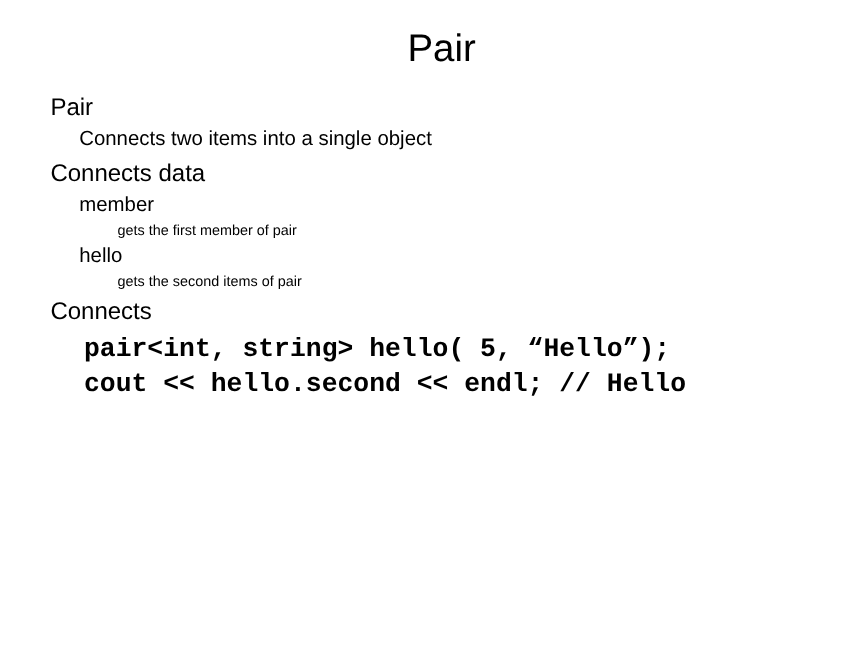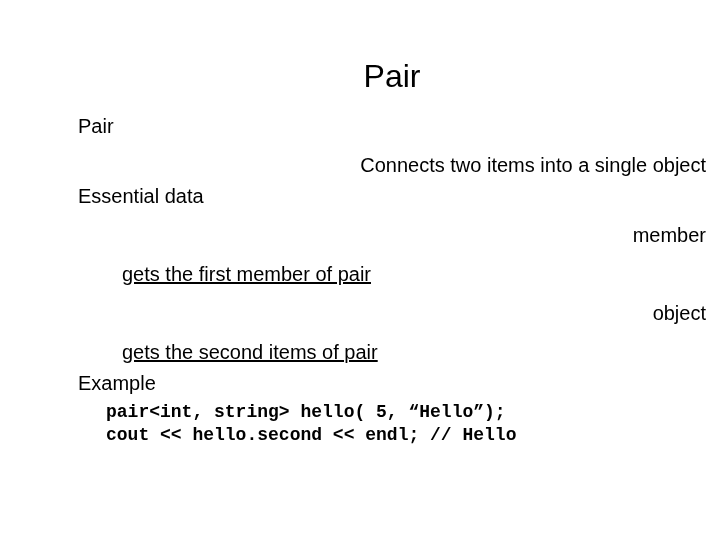--- a/index.html
+++ b/index.html
@@ -1,16 +1,16 @@
 <!DOCTYPE html>
 <html><head>
   <meta charset="utf-8">
   <style>
     * {
-      margin: 16px;
+      margin: 4px;
       padding: 0;
       box-sizing: border-box;
     }
     body {
       width: 720px;
       height: 540px;
       background: #ffffff;
       font-family: Arial, Helvetica, sans-serif;
       color: #000;
       padding: 10px 30px;
@@ -21,53 +21,51 @@
       margin-bottom: 20px;
       font-weight: normal;
     }
     .section-heading {
       font-size: 20px;
       margin-top: 8px;
       margin-bottom: 4px;
       font-weight: normal;
     }
     .sub1 {
-      font-size: 20px;
+      font-size: 17px;
       margin-left: 28px;
       margin-bottom: 4px;
-      text-align: right;
     }
     .sub2 {
-      font-size: 20px;
+      font-size: 12px;
       margin-left: 60px;
       margin-bottom: 4px;
-      text-decoration: underline;
     }
     .code-block {
       font-family: "Courier New", Courier, monospace;
-      font-size: 18px;
+      font-size: 22px;
       margin-left: 28px;
       margin-top: 6px;
       line-height: 1.3;
       white-space: pre;
       font-weight: bold;
     }
   </style>
 </head>
 <body>
 
 <h1 class="title">Pair</h1>
 
 <div class="section-heading">Pair</div>
 <div class="sub1">Connects two items into a single object</div>
 
-<div class="section-heading">Essential data</div>
+<div class="section-heading">Connects data</div>
 
 <div class="sub1">member</div>
 <div class="sub2">gets the first member of pair</div>
 
-<div class="sub1">object</div>
+<div class="sub1">hello</div>
 <div class="sub2">gets the second items of pair</div>
 
-<div class="section-heading">Example</div>
+<div class="section-heading">Connects</div>
 
 <div class="code-block"><span>pair&lt;int, string&gt; hello( 5, “Hello”);</span>
 <span>cout &lt;&lt; hello.second &lt;&lt; endl; // Hello</span></div>
 
 </body></html>

